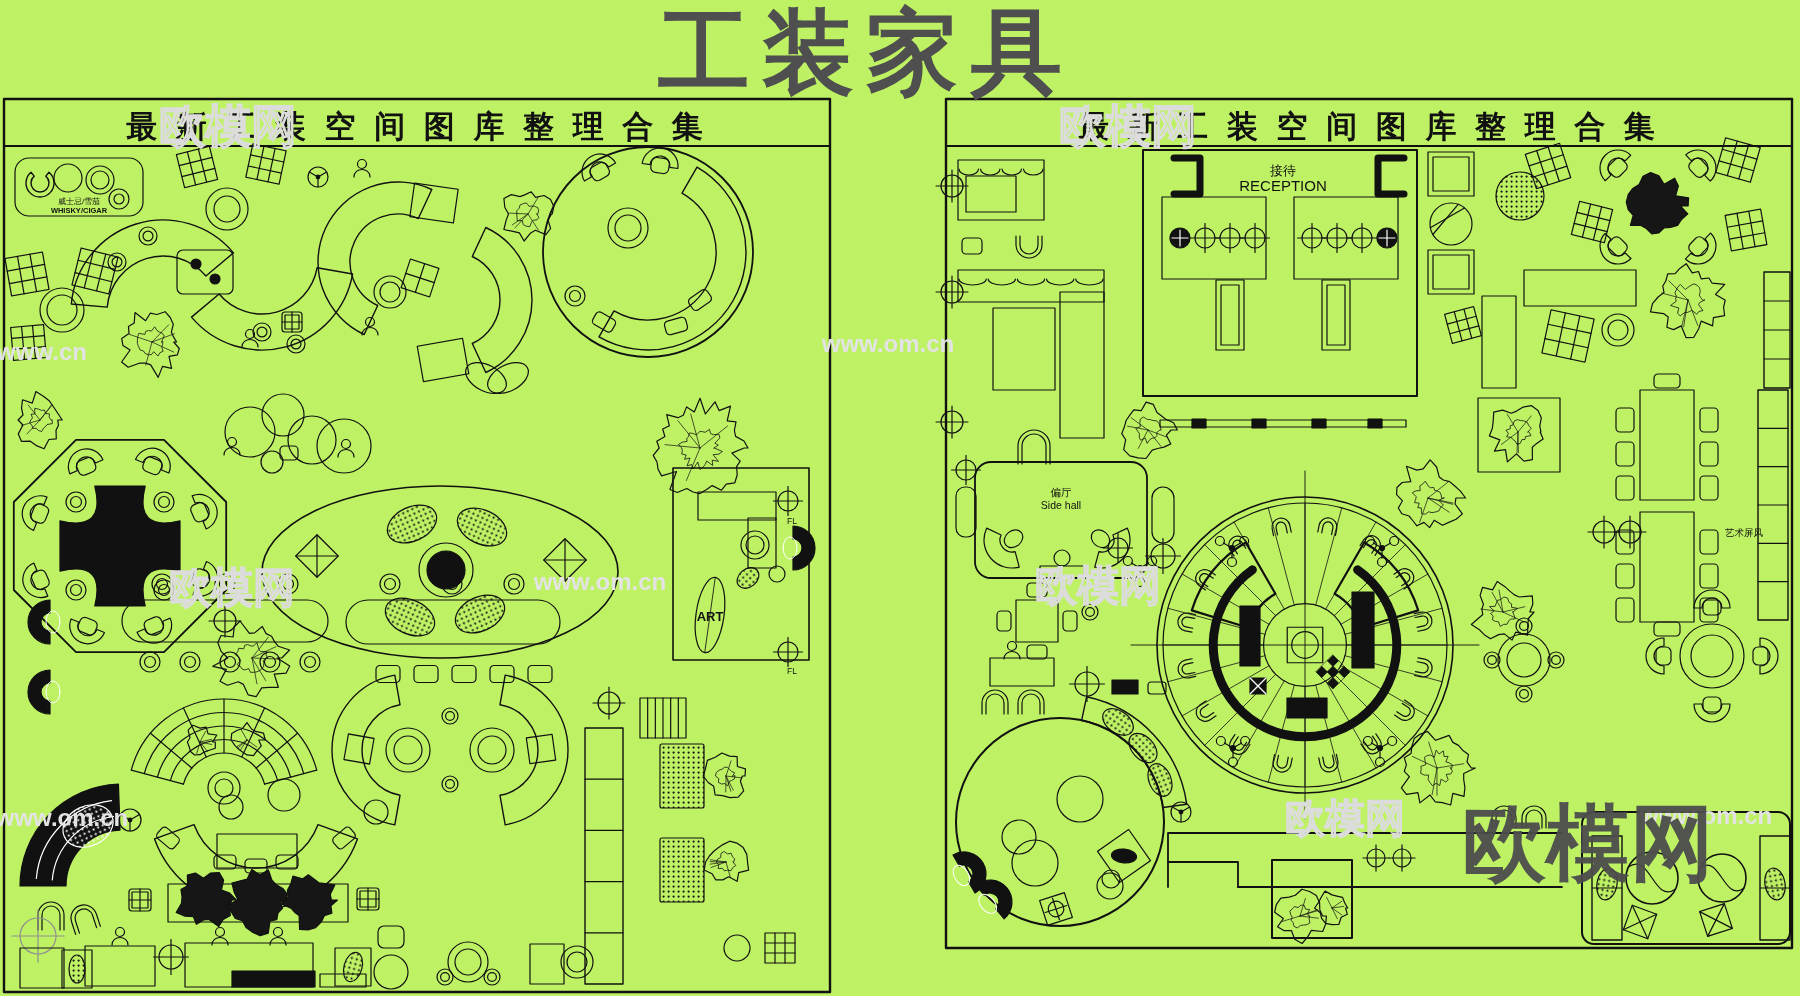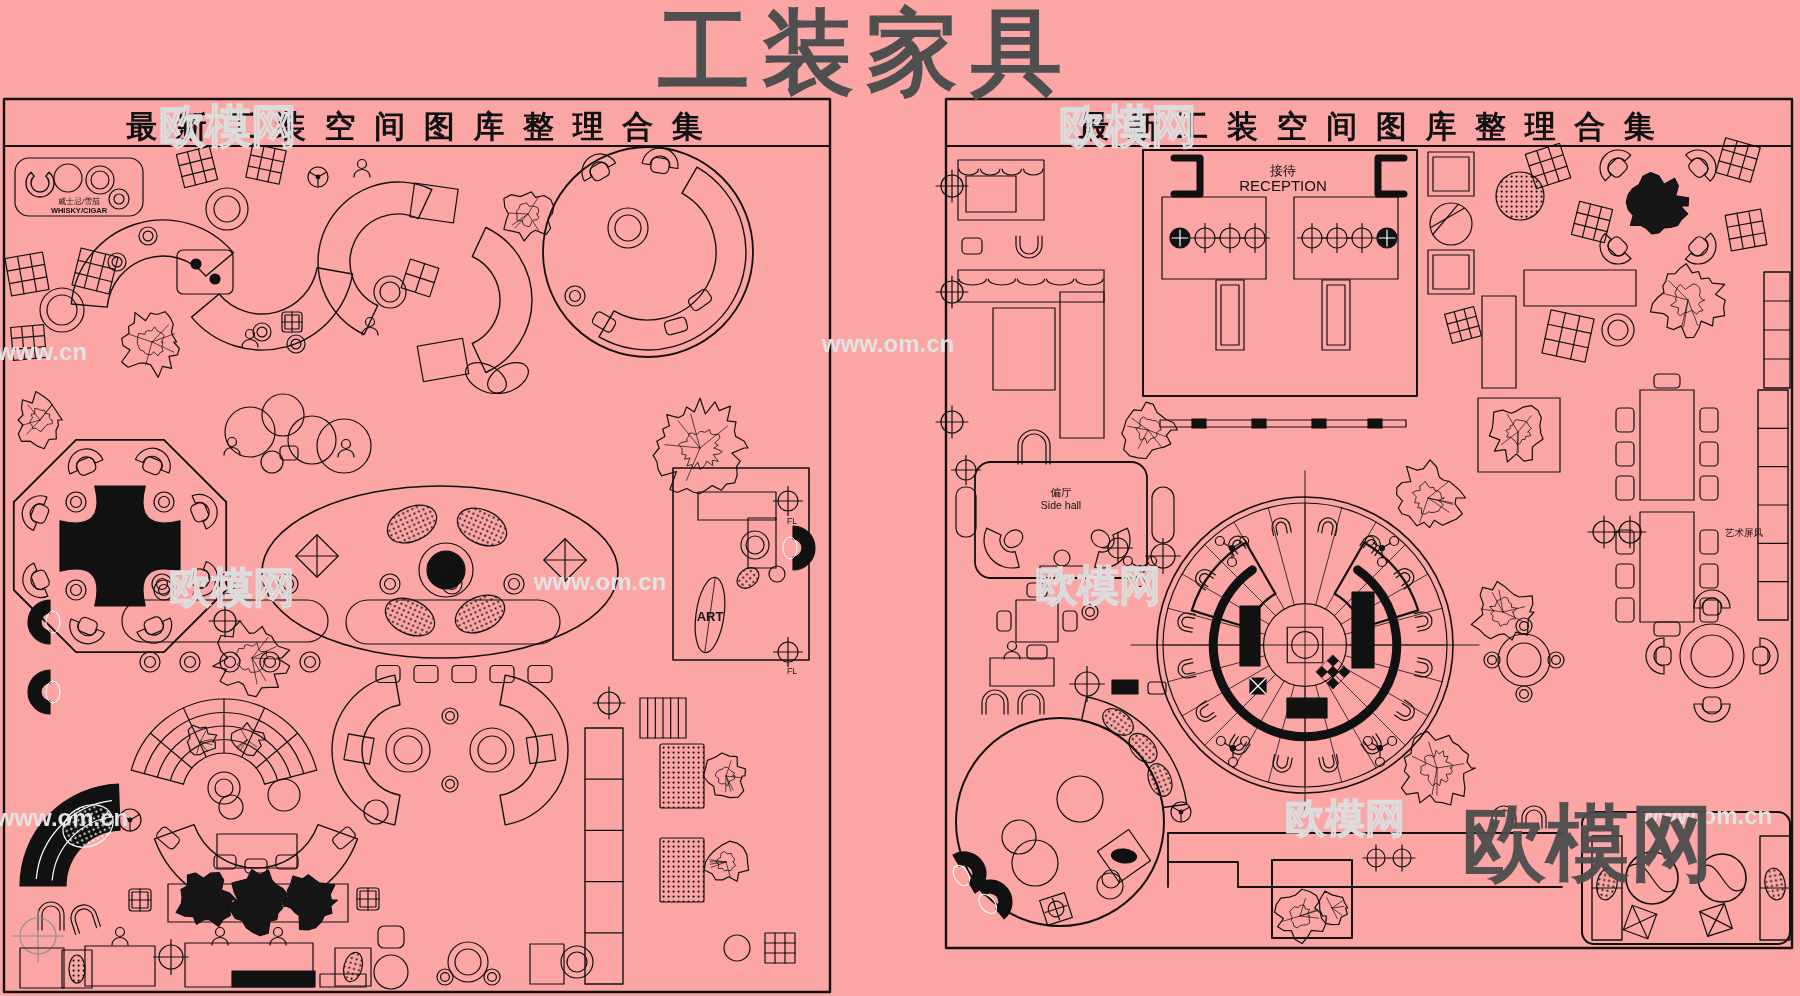--- a/index.html
+++ b/index.html
@@ -1,16 +1,16 @@
 <!DOCTYPE html>
 <html><head>
 <meta charset="utf-8">
 <style>
   html,body{margin:0;padding:0;background:#ffffff;}
-  .stage{position:relative;width:1800px;height:996px;background:#fca5a5;overflow:hidden;}
+  .stage{position:relative;width:1800px;height:996px;background:#bef264;overflow:hidden;}
   svg{display:block;}
   text{font-family:"Liberation Sans","DejaVu Sans",sans-serif;}
   .ttl{font-weight:700;}
 </style>
 </head>
 <body>
 
 <div class="stage">
   <svg id="scene" viewBox="0 0 1800 996" width="1800" height="996">
     <defs>

